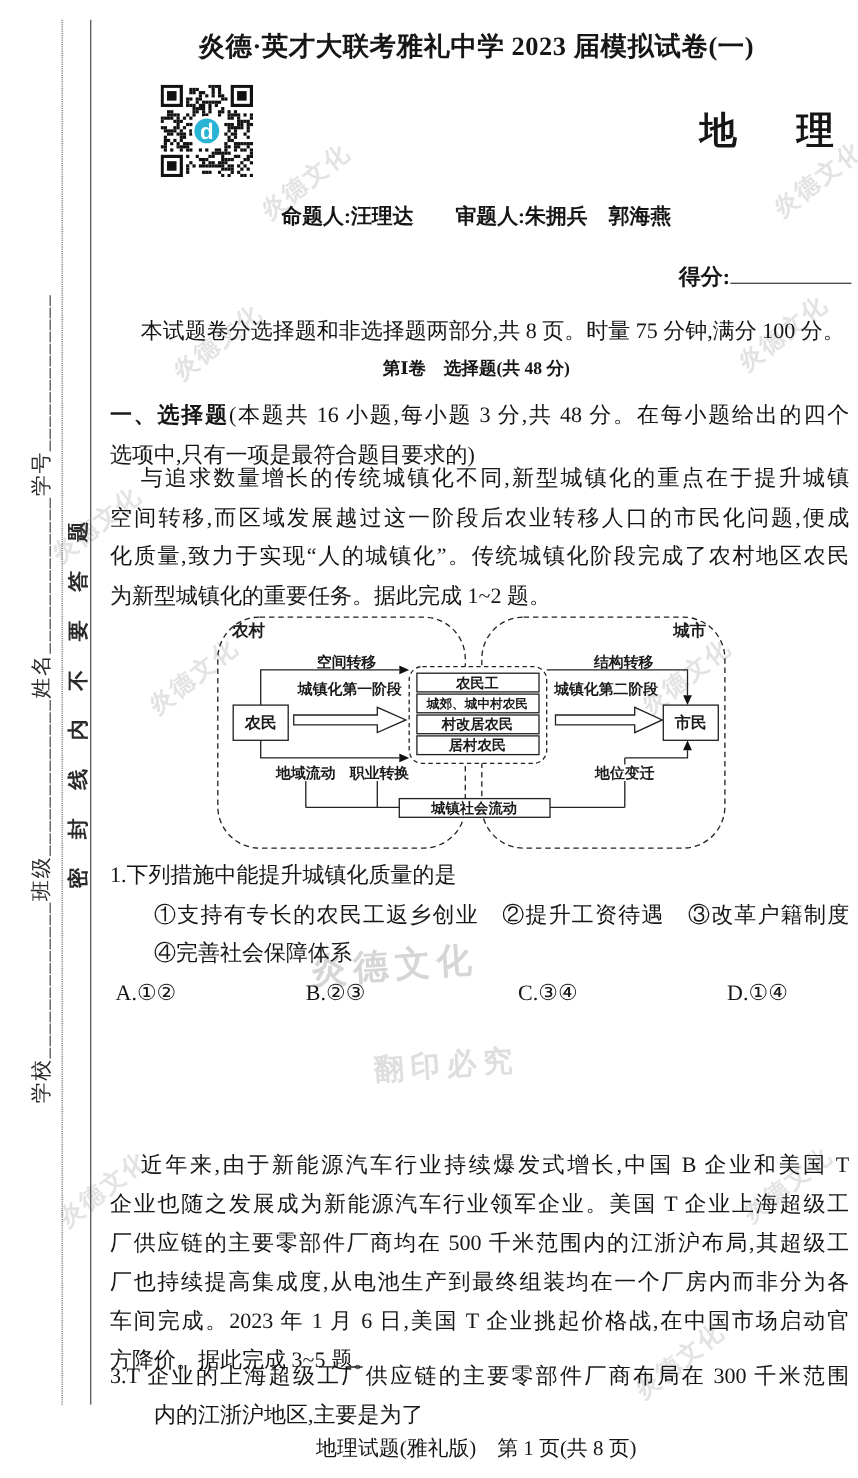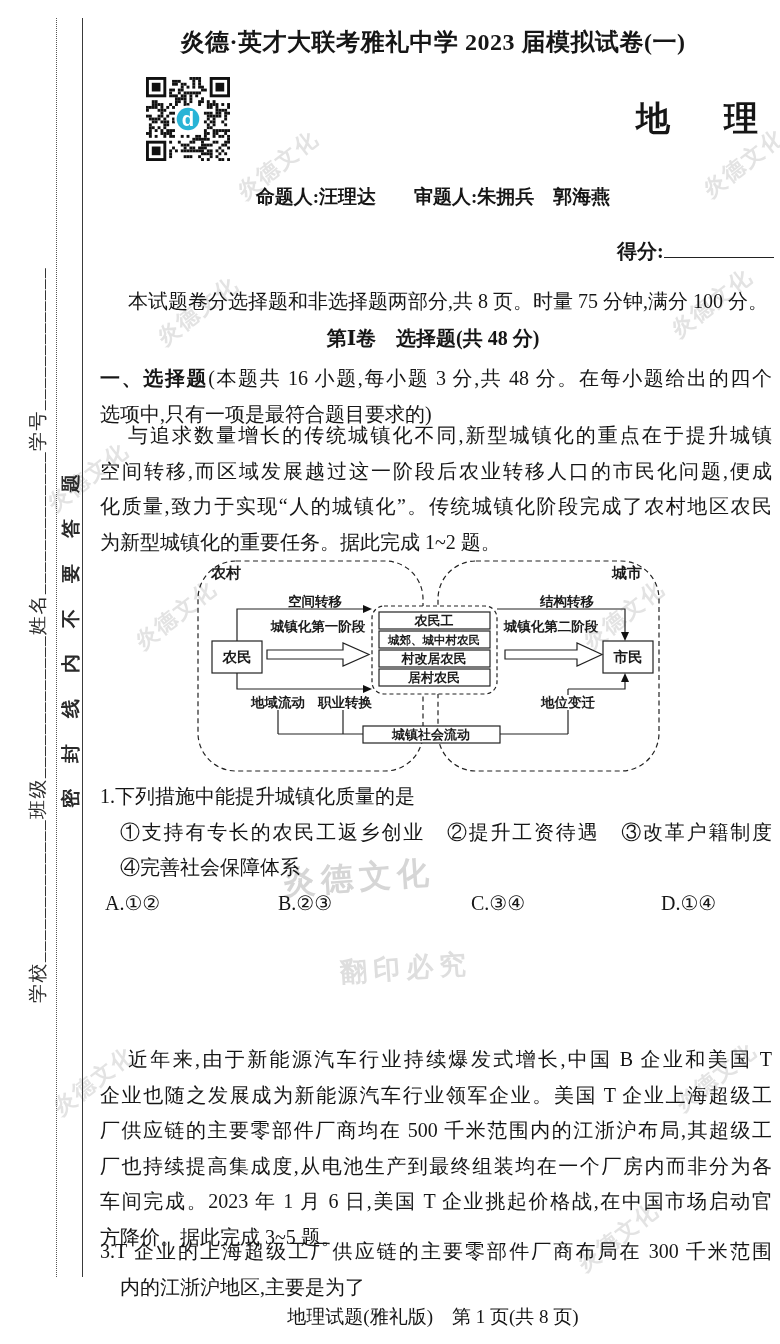--- a/index.html
+++ b/index.html
@@ -17,22 +17,22 @@
   .exam-title{top:26px;font-size:24px;font-weight:bold;letter-spacing:0.5px;}
   .subject{top:96px;font-size:34px;font-weight:bold;letter-spacing:10px;text-align:right;}
   .authors{top:184px;font-size:19px;font-weight:bold;}
   .score{position:absolute;left:617px;top:238px;font-size:20px;font-weight:bold;}
   .score-line{display:inline-block;width:110px;border-bottom:1.6px solid #222;height:18px;}
   
   .blk{position:absolute;left:100px;width:672px;font-size:20px;}
   .ln{line-height:35.5px;}
   .fj{text-align:justify;text-align-last:justify;}
   .ind{text-indent:28px;}
-  .sub{margin-left:20px;}
-  .sec-title{position:absolute;left:98px;width:670px;text-align:center;font-size:20px;font-weight:bold;}
+  .sub{margin-left:40px;}
+  .sec-title{position:absolute;left:98px;width:670px;text-align:center;font-size:16px;font-weight:bold;}
   .opts4{margin-left:5px;display:flex;}
   .opts4 span:nth-child(1){width:173px;}
   .opts4 span:nth-child(2){width:193px;}
   .opts4 span:nth-child(3){width:190px;}
   .opts2{margin-left:21px;display:flex;}
   .opts2 span:nth-child(1){width:362px;}
   .footer{position:absolute;left:98px;width:670px;top:1304px;text-align:center;font-size:19px;}
   
   .wm{position:absolute;font-size:22px;font-weight:bold;color:#e3e3e3;transform:rotate(-38deg);
       letter-spacing:2px;pointer-events:none;white-space:nowrap;}

